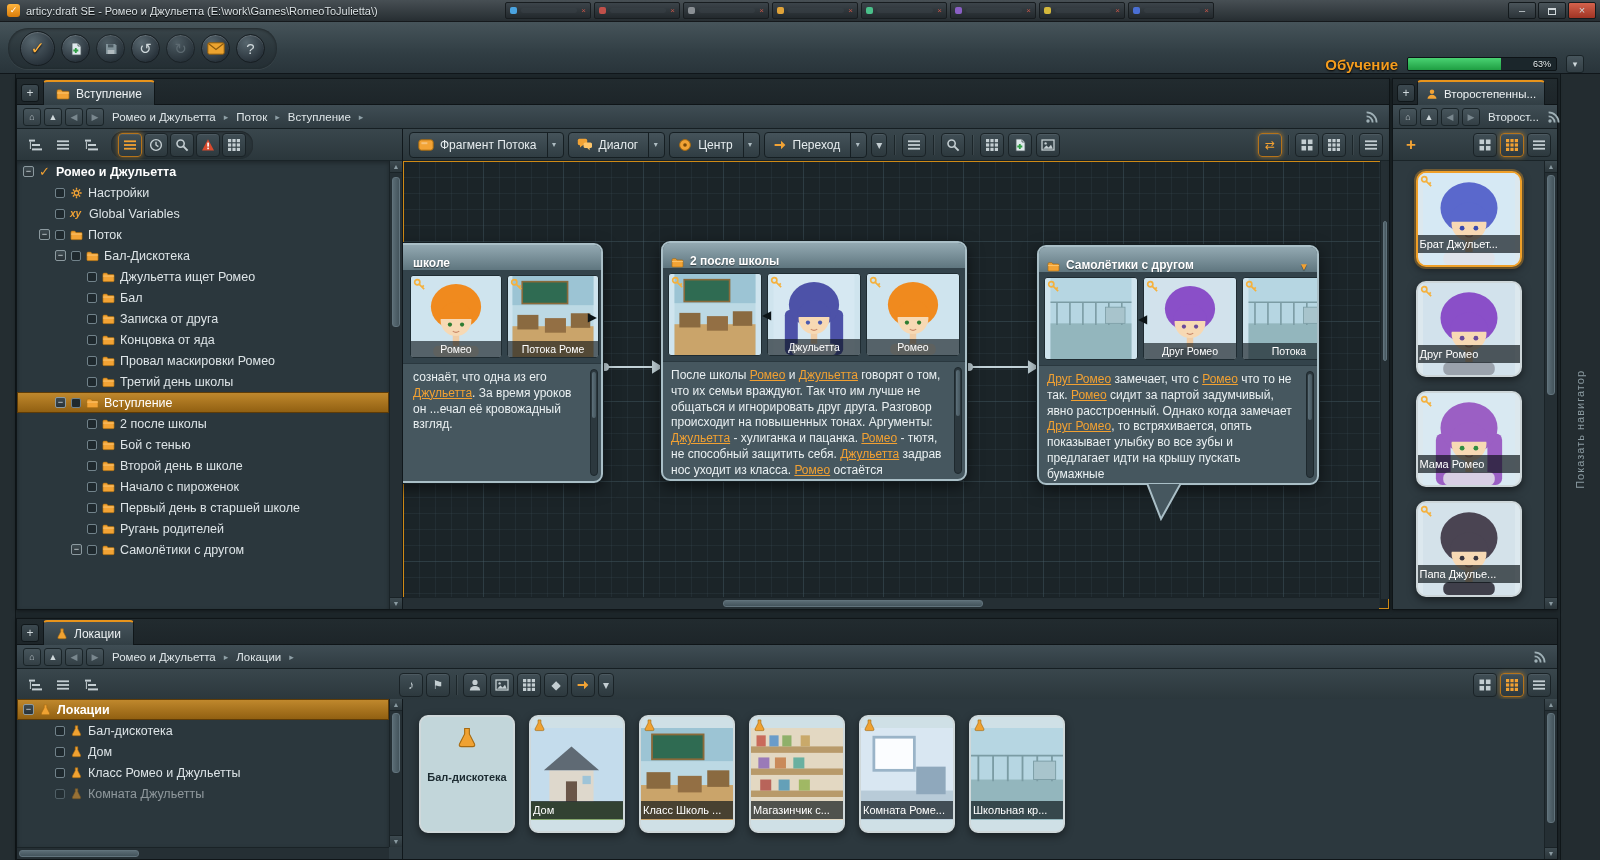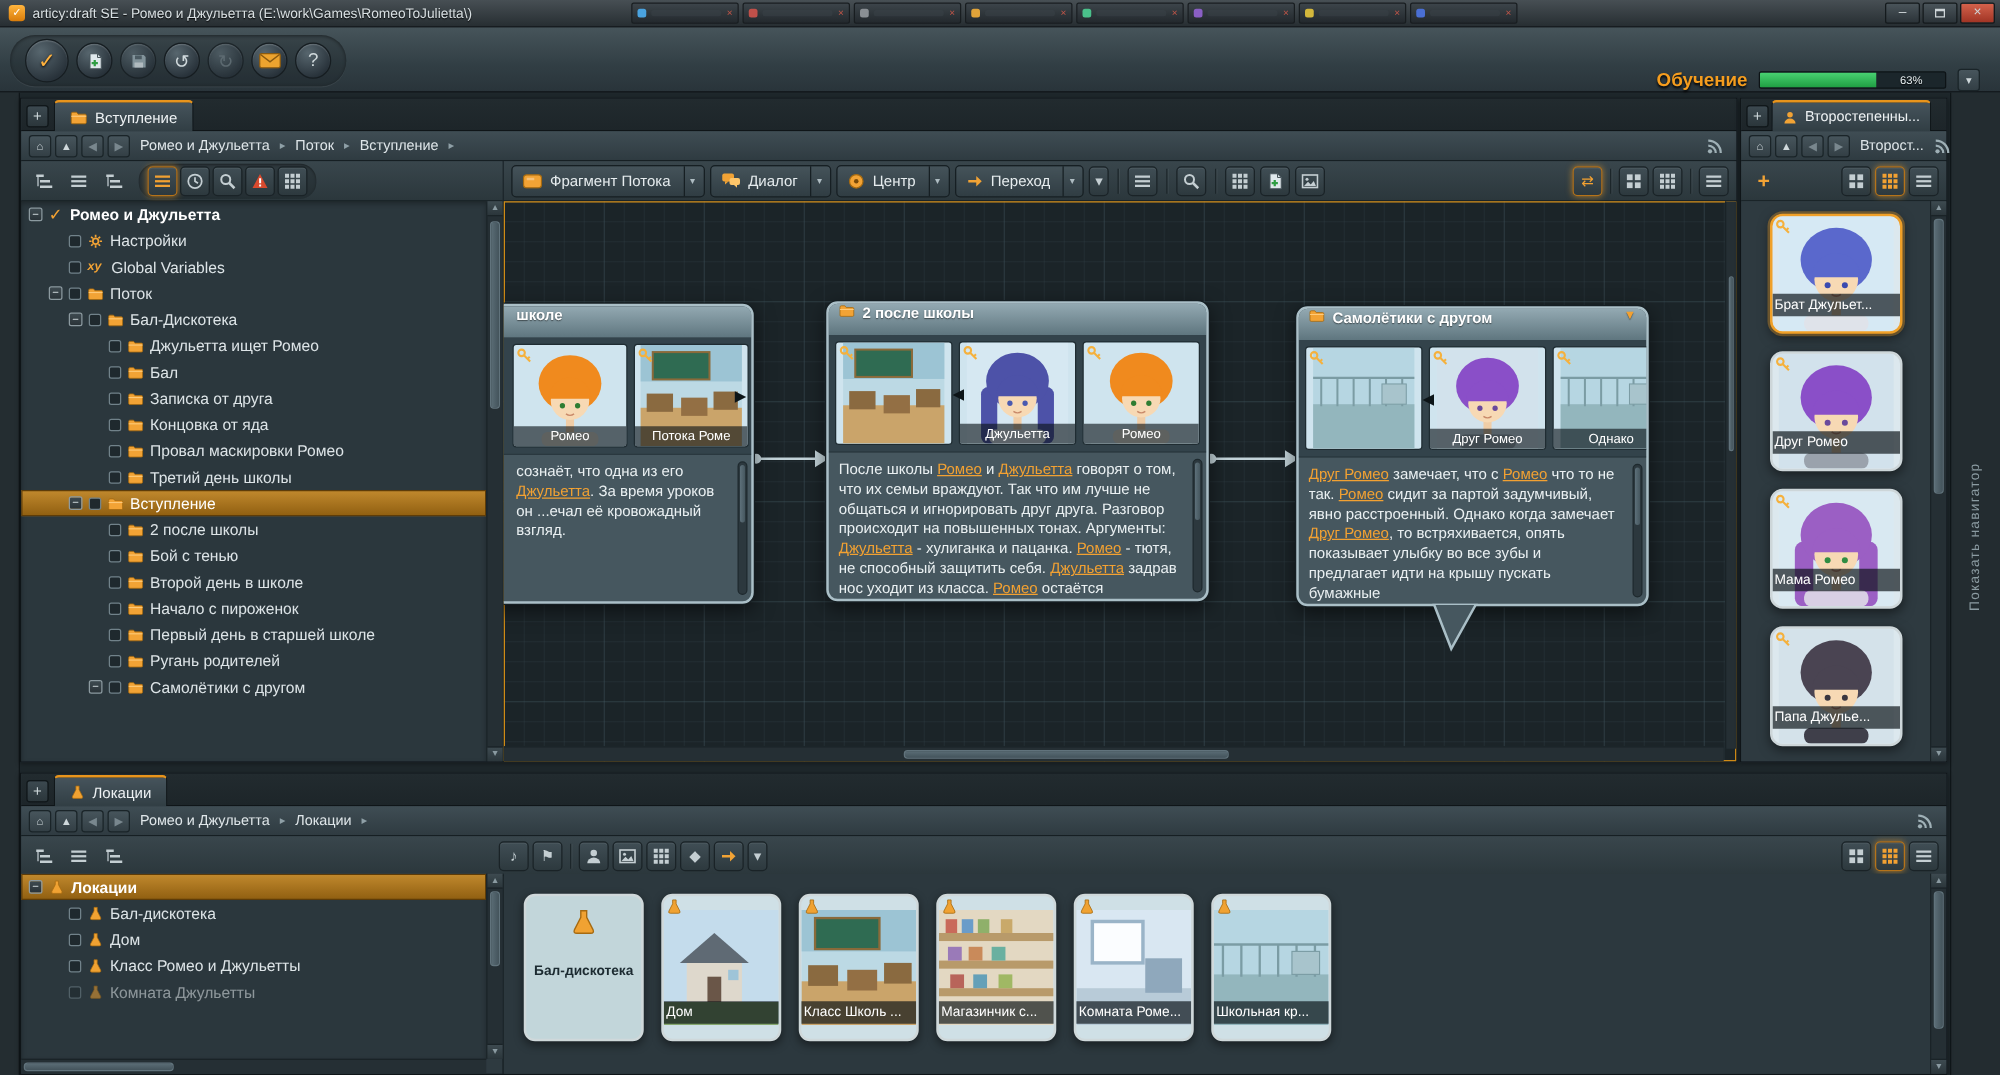--- a/index.html
+++ b/index.html
@@ -27,21 +27,21 @@
 .toolbar{position:absolute;left:0;top:22px;right:0;height:52px;background:linear-gradient(#46545a,#313e44 60%,#29343a);border-bottom:1px solid #10161a}
 .tb-group{position:absolute;left:8px;top:6px;display:flex;gap:6px;align-items:center;padding:3px 12px;border-radius:20px;background:rgba(0,0,0,.14);box-shadow:inset 0 1px 3px rgba(0,0,0,.45),0 1px 0 rgba(255,255,255,.06)}
 .tb-btn{width:29px;height:29px;border-radius:50%;background:radial-gradient(circle at 35% 28%,#57666e,#28323a 75%);border:1px solid #161d21;box-shadow:inset 0 1px 1px rgba(255,255,255,.18);display:flex;align-items:center;justify-content:center;color:#cfd8db;font-size:15px;cursor:pointer}
 .tb-btn.big{width:35px;height:35px}
 .tb-btn.dim{color:#6d7b82;opacity:.75}
 .chk{color:#ffb23e;font-weight:bold;font-size:17px;text-shadow:0 1px 2px #000}
 .training{position:absolute;right:16px;top:33px;display:flex;align-items:center;gap:9px}
 .training-label{color:#f59d1e;font-size:15px;font-weight:bold;text-shadow:0 1px 2px #000}
 .train-bar{width:150px;height:14px;background:#1b262b;border:1px solid #0d1316;border-radius:2px;position:relative;overflow:hidden;display:block}
 .train-fill{position:absolute;left:0;top:0;bottom:0;background:linear-gradient(#49d272,#1f9e42);display:block}
-.train-pct{position:absolute;right:18px;top:1px;font-size:9px;color:#e6eef0;text-shadow:0 1px 1px #000}
+.train-pct{position:absolute;right:5px;top:1px;font-size:9px;color:#e6eef0;text-shadow:0 1px 1px #000}
 .mini-btn{width:18px;height:18px;border-radius:3px;text-align:center;line-height:16px;font-size:9px;color:#cfd8db;background:linear-gradient(#47555c,#333f45);border:1px solid #1a2428;cursor:pointer}
 
 
 .rail{position:absolute;left:0;top:74px;width:16px;height:786px;background:#242d31;border-right:1px solid #10171a}
 .nav-strip{position:absolute;left:1560px;top:74px;width:40px;height:786px;background:#232c30;border-left:1px solid #10171a}
 .vtext{position:absolute;top:296px;left:13px;writing-mode:vertical-rl;transform:rotate(180deg);color:#8b9ba1;font-size:11px;letter-spacing:1px;white-space:nowrap}
 
 
 .panel{position:absolute;background:#2e3a40;border:1px solid #0f1518;box-shadow:0 1px 4px rgba(0,0,0,.4)}
 .tabbar{position:absolute;top:0;left:0;right:0;height:26px;background:linear-gradient(#222b2f,#1d2529);border-bottom:1px solid #0f1518}
@@ -98,21 +98,21 @@
 
 
 .pal-btn{height:26px;display:flex;align-items:center;gap:6px;padding:0 2px 0 8px;background:linear-gradient(#45535a,#303d43);border:1px solid #161f23;border-radius:4px;color:#e6ecee;font-size:12px;cursor:pointer;white-space:nowrap}
 .pal-caret{width:14px;align-self:stretch;display:flex;align-items:center;justify-content:center;border-left:1px solid #161f23;color:#aebcc2;font-size:8px;margin-left:4px}
 .pic{display:block}
 
 
 .canvas{position:absolute;top:32px;left:0;right:0;bottom:0;outline:1px solid #cf8a16;outline-offset:-1px;overflow:hidden;background:linear-gradient(rgba(70,95,105,.16) 1px,transparent 1px) 0 0/16px 16px,linear-gradient(90deg,rgba(70,95,105,.16) 1px,transparent 1px) 0 0/16px 16px,linear-gradient(rgba(95,125,135,.20) 1px,transparent 1px) 0 0/80px 80px,linear-gradient(90deg,rgba(95,125,135,.20) 1px,transparent 1px) 0 0/80px 80px,#1b2428}
 .wires{position:absolute;left:0;top:0;pointer-events:none;z-index:1}
 .node{position:absolute;border:2px solid #aabfc7;border-radius:9px;background:#46575f;box-shadow:0 0 0 1px #151e22,0 5px 16px rgba(0,0,0,.55);overflow:hidden;z-index:2}
-.node-head{height:25px;background:linear-gradient(#93a9b2,#5f767f);display:flex;align-items:flex-start;gap:6px;padding:0 8px;color:#fff;font-size:12px;font-weight:bold;text-shadow:0 1px 1px rgba(0,0,0,.5);cursor:move}
+.node-head{height:25px;background:linear-gradient(#93a9b2,#5f767f);display:flex;align-items:flex-end;gap:6px;padding:0 8px;color:#fff;font-size:12px;font-weight:bold;text-shadow:0 1px 1px rgba(0,0,0,.5);cursor:move}
 .node-imgs{position:relative;height:94px;background:#33434b;display:flex;gap:5px;padding:5px;border-bottom:1px solid #2a383f}
 .thumb{position:relative;width:92px;flex:none;border:1px solid #1f2c32;border-radius:3px;overflow:hidden;background:#cfe4ee;cursor:pointer}
 .fill{position:absolute;inset:0;width:100%;height:100%}
 .thumb-band{position:absolute;left:0;right:0;bottom:0;background:rgba(10,18,22,.62);color:#fff;font-size:10.5px;text-align:center;padding:2px 1px;overflow:hidden;white-space:nowrap}
 .badge{position:absolute;top:2px;left:2px;width:13px;height:13px}
 .tnav{position:absolute;top:50%;transform:translateY(-50%);font-size:12px;color:#0c1417;z-index:3}
 .tnav-r{right:4px}.tnav-l{left:99px}
 .node-text{position:absolute;left:0;right:13px;top:121px;bottom:2px;padding:4px 8px;font-size:12px;line-height:1.32;color:#eaf0f2;overflow:hidden}
 .lnk{color:#f2a132;text-decoration:underline;cursor:pointer}
 .nscroll{position:absolute;right:3px;top:124px;bottom:5px;width:8px;background:#2c383e;border-radius:4px;border:1px solid #1e292e}
@@ -863,21 +863,21 @@
                   </svg>
                   <div class="thumb-band">Друг Ромео</div>
                 </div>
             <div class="thumb">
                   <svg class="fill">
                     <use href="#sym-roof"></use>
                   </svg>
                   <svg class="badge">
                     <use href="#sym-key"></use>
                   </svg>
-                  <div class="thumb-band">Однако</div>
+                  <div class="thumb-band">Потока</div>
                 </div>
             <span class="tnav tnav-l">◀</span>
           </div>
           <div class="node-text"><a class="lnk">Друг Ромео</a><span> замечает, что с </span><a class="lnk">Ромео</a><span> что то не так. </span><a class="lnk">Ромео</a><span> сидит за партой задумчивый, явно расстроенный. Однако когда замечает </span><a class="lnk">Друг Ромео</a><span>, то встряхивается, опять показывает улыбку во все зубы и предлагает идти на крышу пускать бумажные </span></div>
           <span class="nscroll">
                 <i></i>
               </span>
         </div>
 
         <svg class="tail" width="40" height="40">

